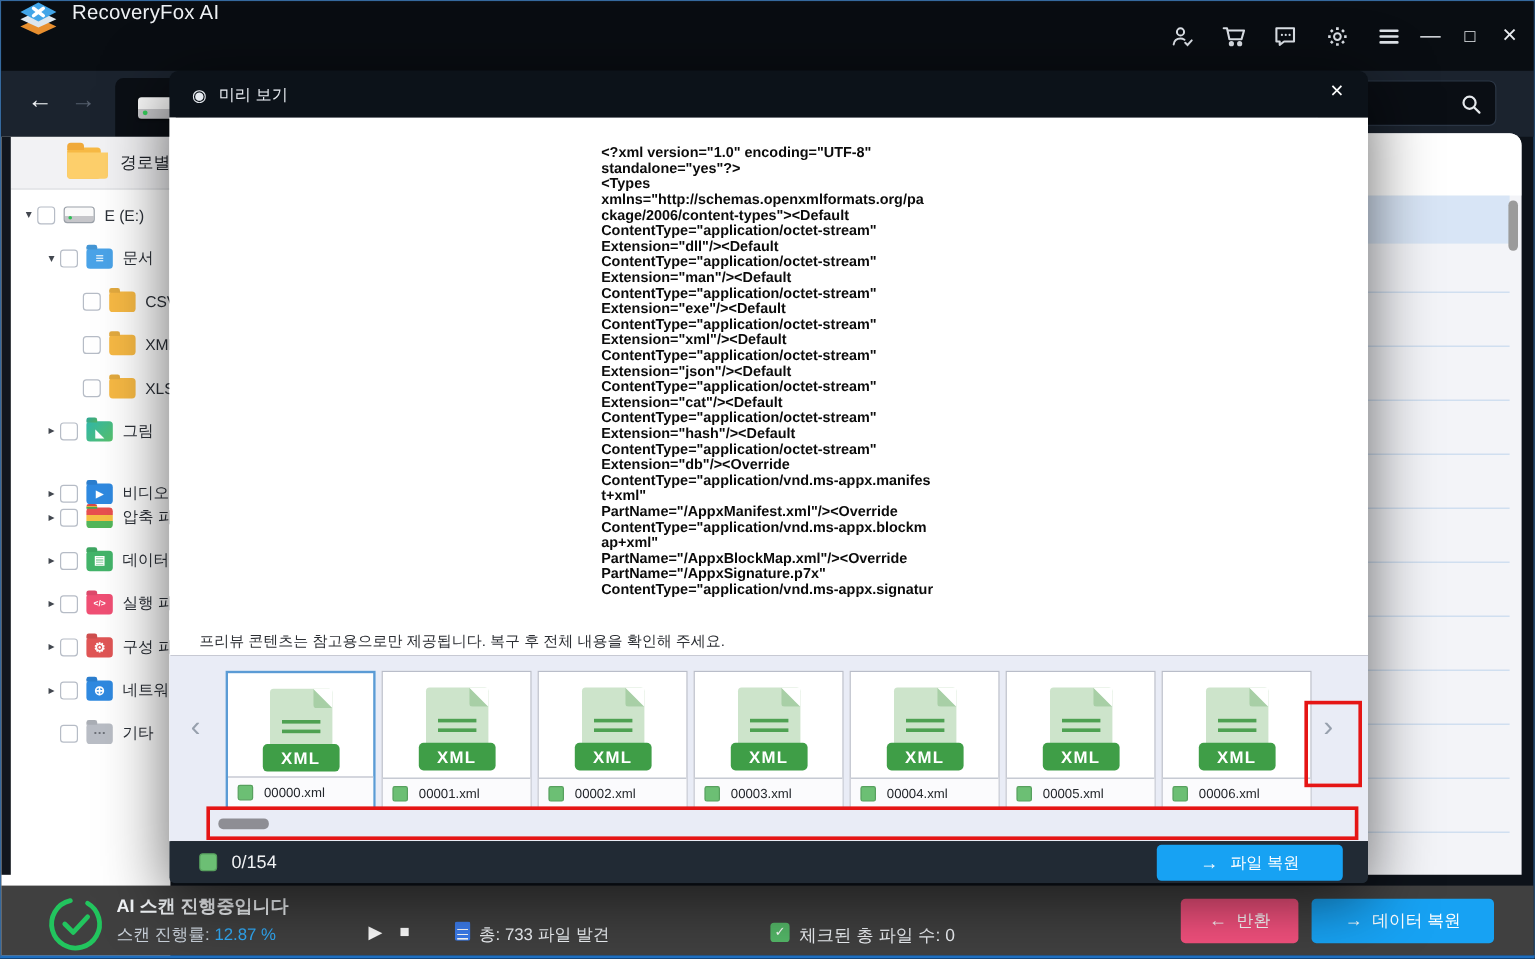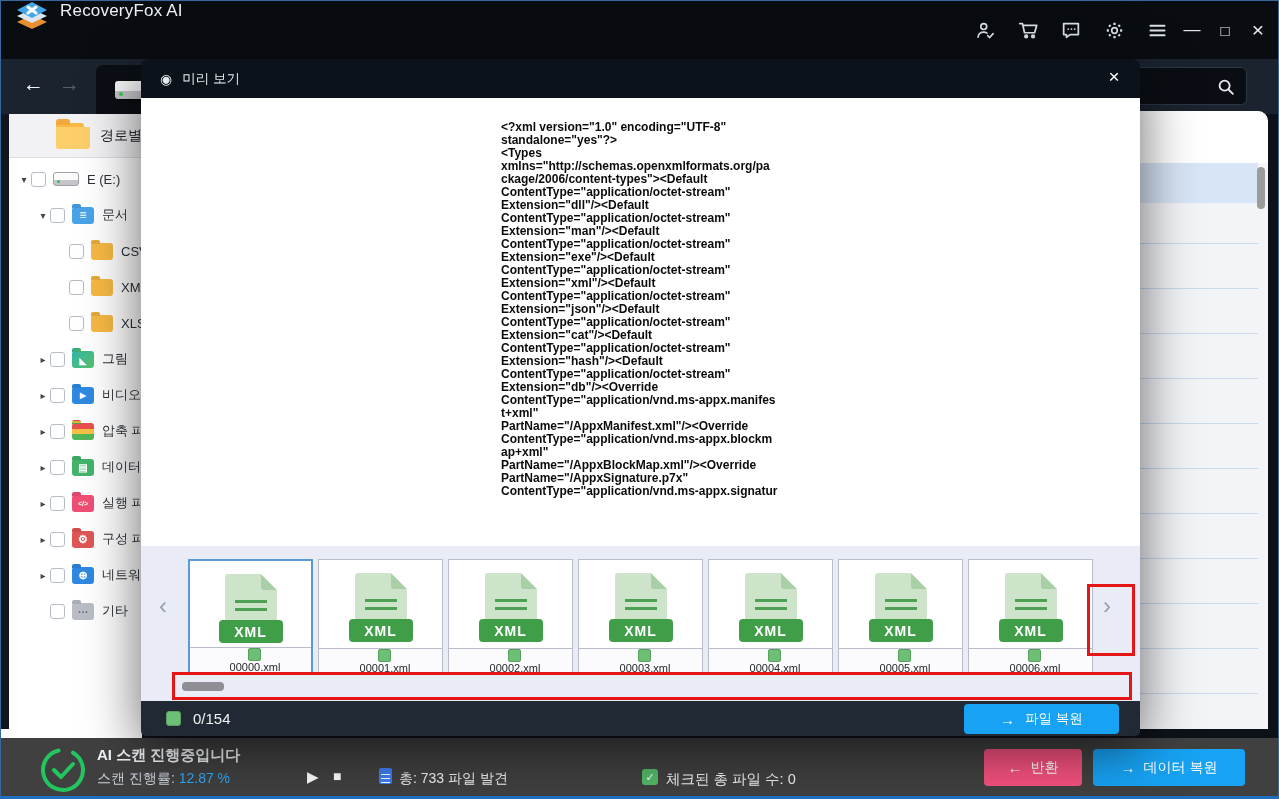--- a/index.html
+++ b/index.html
@@ -93,21 +93,21 @@
   .strip { position:absolute; left:0; top:487px; width:999px; height:155px; background:#e9ecf6; }
   .chev { position:absolute; top:46px; font-size:24px; color:#97a0ad; cursor:pointer; }
   .chev-l { left:18px; } .chev-r { left:962px; }
   .thumb { position:absolute; top:13px; width:125px; height:116px; background:#fff; border:1px solid #b9bdc9; }
   .thumb.sel { border:2px solid #5b9bd5; }
   .thumb-img { position:absolute; left:0; top:0; width:100%; height:88px; display:flex; align-items:center; justify-content:center; }
   .xmlpage { position:relative; width:52px; height:62px; background:#cde4cb; border-radius:3px; }
   .xmlpage::before { content:""; position:absolute; right:0; top:0; border-style:solid; border-width:0 16px 16px 0; border-color:#fff #fff #a8cfa6 #a8cfa6; border-radius:0 0 0 3px; }
   .xmlpage::after { content:""; position:absolute; left:10px; top:26px; width:32px; height:3px; background:#4ea152; box-shadow:0 8px 0 #4ea152; }
   .xmlbanner { position:absolute; left:50%; transform:translateX(-50%); bottom:6px; width:64px; height:23px; background:#3f9e47; border-radius:4px; color:#fff; font-weight:bold; font-size:14px; letter-spacing:1px; display:flex; align-items:center; justify-content:center; }
-  .thumb-namerow { position:absolute; left:0; bottom:0; width:100%; height:26px; border-top:1px solid #b9bdc9; background:#fbfbfd; display:flex; align-items:center;flex-direction:column; }
+  .thumb-namerow { position:absolute; left:0; bottom:0; width:100%; height:26px; border-top:1px solid #b9bdc9; background:#fbfbfd; display:flex; align-items:center; }
   .thumb-cb { width:13px; height:13px; background:#6cbf74; border:1px solid #57a05e; border-radius:2px; margin-left:8px; flex:none; }
   .thumb-name { font-size:11px; color:#24272c; margin-left:9px; }
   .scroll-thumb { position:absolute; left:41px; top:136px; width:42px; height:9px; background:#8e8e94; border-radius:4px; }
   .modal-footer { position:absolute; left:0; top:642px; width:999px; height:35px; background:#212a34; }
   .foot-cb { position:absolute; left:25px; top:10px; width:15px; height:15px; background:#6cbf74; border:1px solid #57a05e; border-radius:3px; }
   .foot-count { position:absolute; left:52px; top:9px; color:#f0f2f4; font-size:15px; }
   .btn-file-recover { position:absolute; left:823px; top:3px; width:155px; height:30px; background:#17a2f3; border-radius:4px; color:#fff; font-size:13.5px; display:flex; align-items:center; justify-content:center; gap:10px; cursor:pointer; }
 
   
   .red-rect { position:absolute; border:3px solid #e51515; z-index:20; }
@@ -228,21 +228,21 @@
     <span class="tlabel">XLS</span>
   </div>
 
   <div class="tree-item" style="top: 180px; left: 27px;">
     <span class="arr col"></span>
     <span class="cb"></span>
     <span class="ticon ico-pictures"></span>
     <span class="tlabel">그림</span>
   </div>
 
-  <div class="tree-item" style="top: 216px; left: 27px; text-align: center;">
+  <div class="tree-item" style="top: 232px; left: 27px; text-align: center;">
     <span class="arr col"></span>
     <span class="cb"></span>
     <span class="ticon ico-video"></span>
     <span class="tlabel">비디오</span>
   </div>
 
   <div class="tree-item" style="top: 252px; left: 27px;">
     <span class="arr col"></span>
     <span class="cb"></span>
     <span class="ticon ico-archive"></span>
@@ -361,20 +361,21 @@
           <div>Extension="db"/&gt;&lt;Override</div>
           <div>ContentType="application/vnd.ms-appx.manifes</div>
           <div>t+xml"</div>
           <div>PartName="/AppxManifest.xml"/&gt;&lt;Override</div>
           <div>ContentType="application/vnd.ms-appx.blockm</div>
           <div>ap+xml"</div>
           <div>PartName="/AppxBlockMap.xml"/&gt;&lt;Override</div>
           <div>PartName="/AppxSignature.p7x"</div>
           <div>ContentType="application/vnd.ms-appx.signatur</div>
         </div>
+      <div class="preview-note">프리뷰 콘텐츠는 참고용으로만 제공됩니다. 복구 후 전체 내용을 확인해 주세요.</div>
     </div>
     <div class="strip">
       <span class="chev chev-l">‹</span>
       <span class="chev chev-r">›</span>
       <div id="thumb-list">
   <div class="thumb sel" style="left: 47px;">
     <div class="thumb-img">
       <div class="xmlpage"></div>
       <div class="xmlbanner">XML</div>
     </div>

